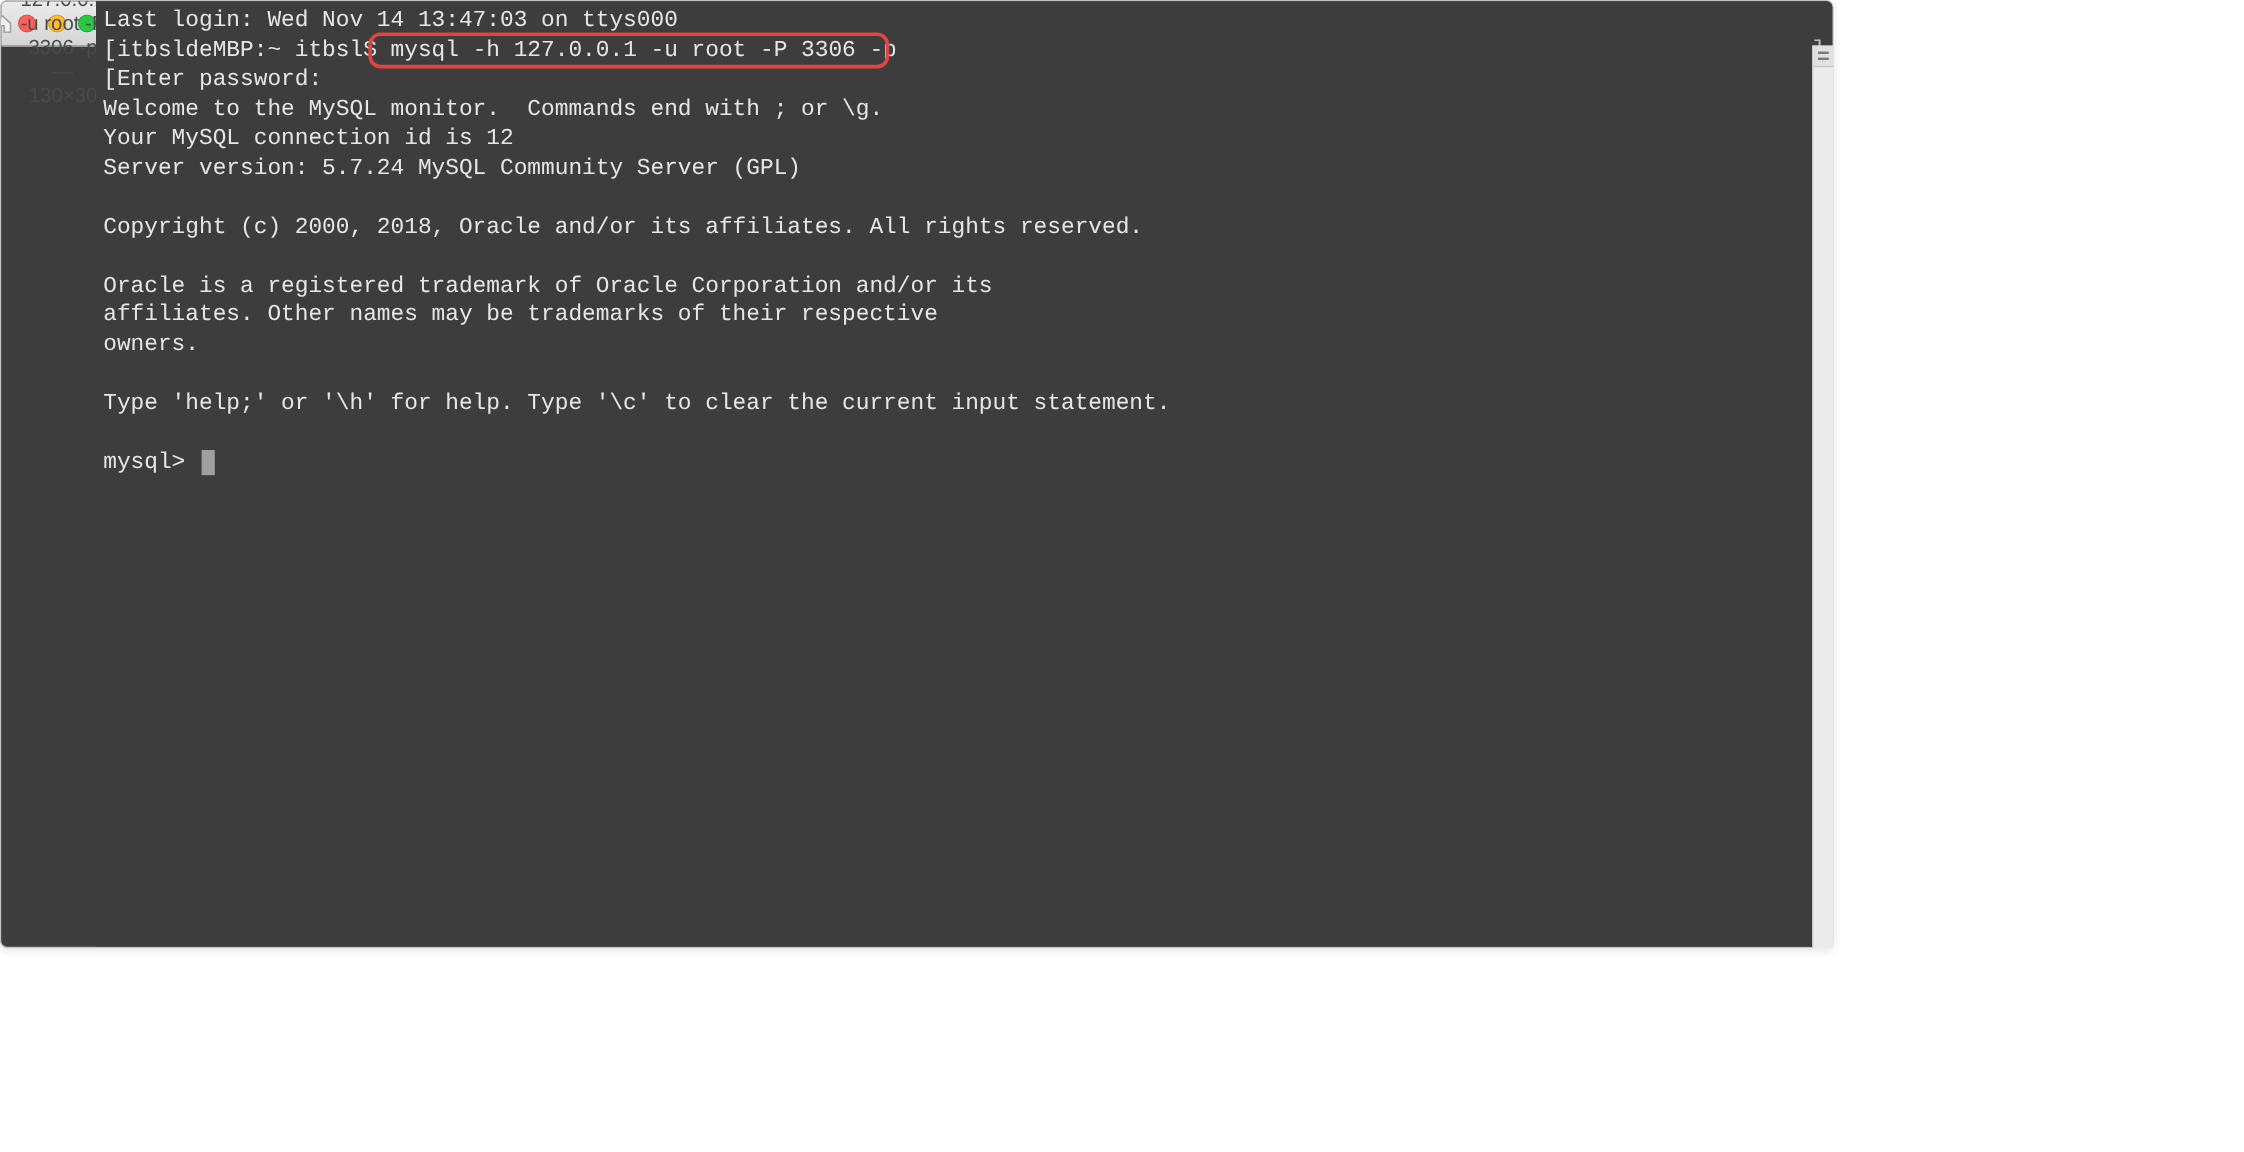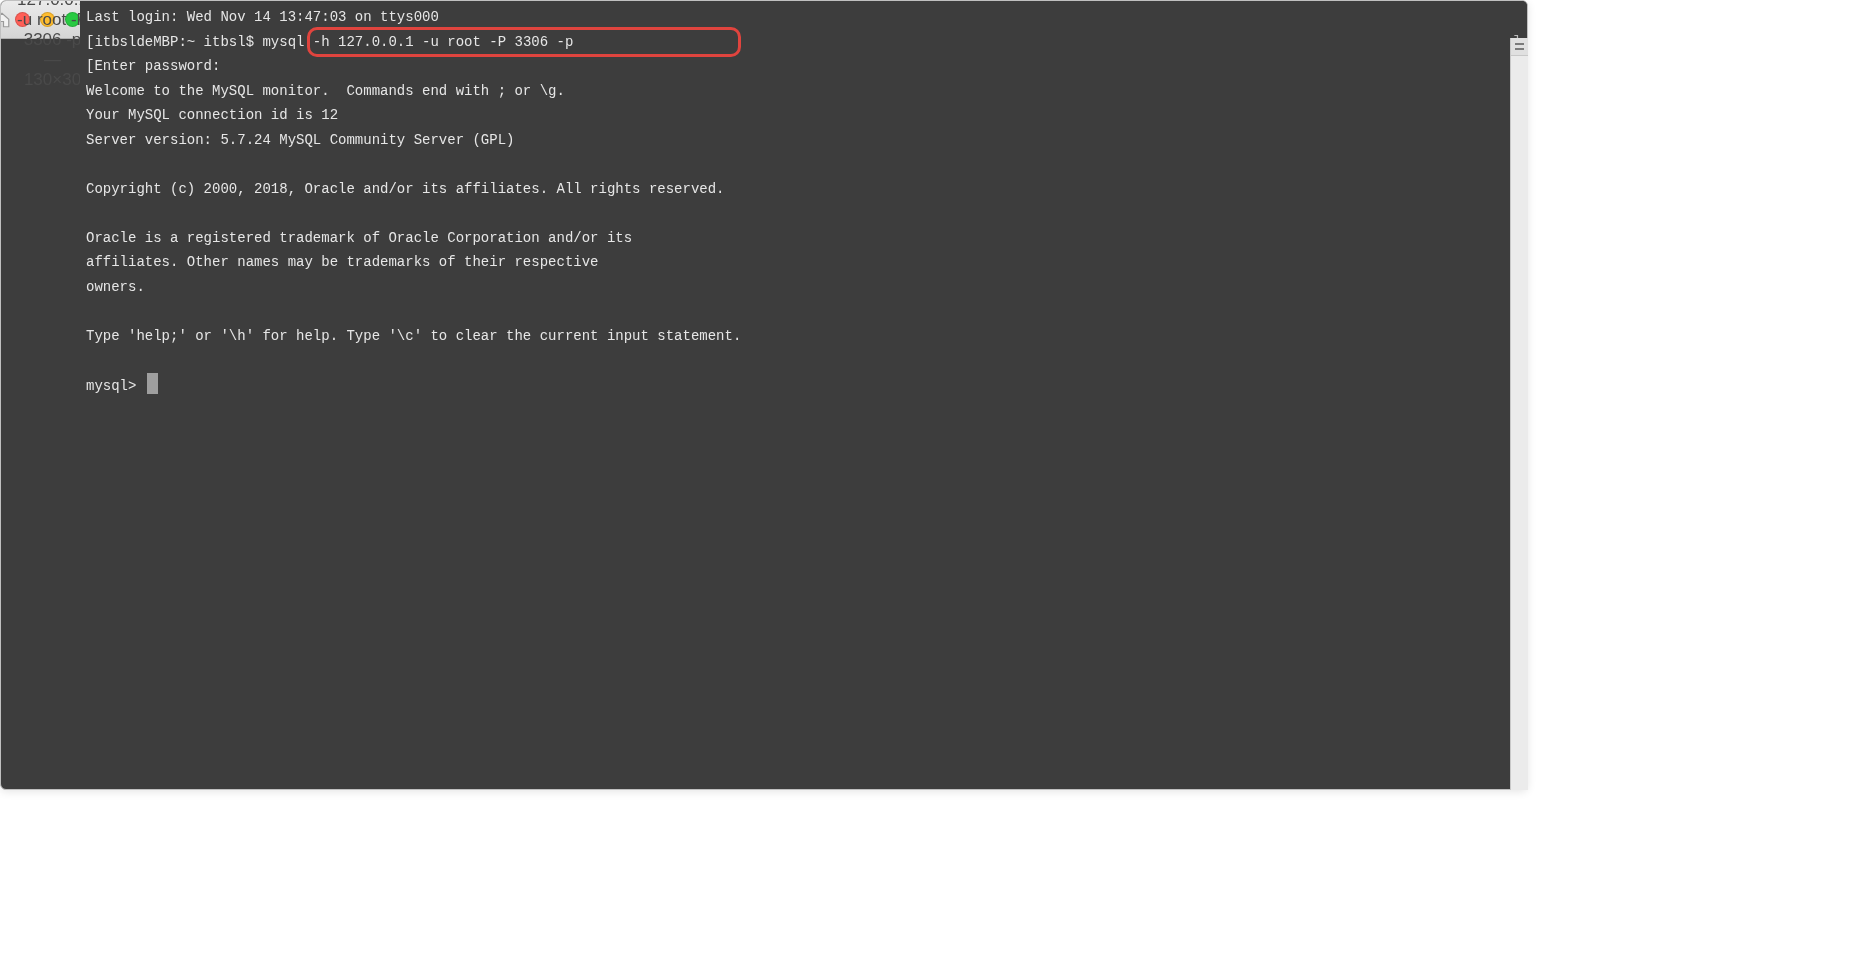--- a/index.html
+++ b/index.html
@@ -64,21 +64,21 @@
       pointer-events: none;
     }
     .home-icon {
       display: inline-flex;
     }
     .terminal-body {
       flex: 1;
       background: #3d3d3d;
       color: #e6e6e6;
       padding: 4px 6px;
-      font-size: 14px;
+      font-size: 19px;
       line-height: 24.5px;
       position: relative;
       overflow: hidden;
     }
     .terminal-body pre {
       font-family: "Menlo", "Monaco", "Courier New", monospace;
       white-space: pre;
     }
     .line {
       display: block;

